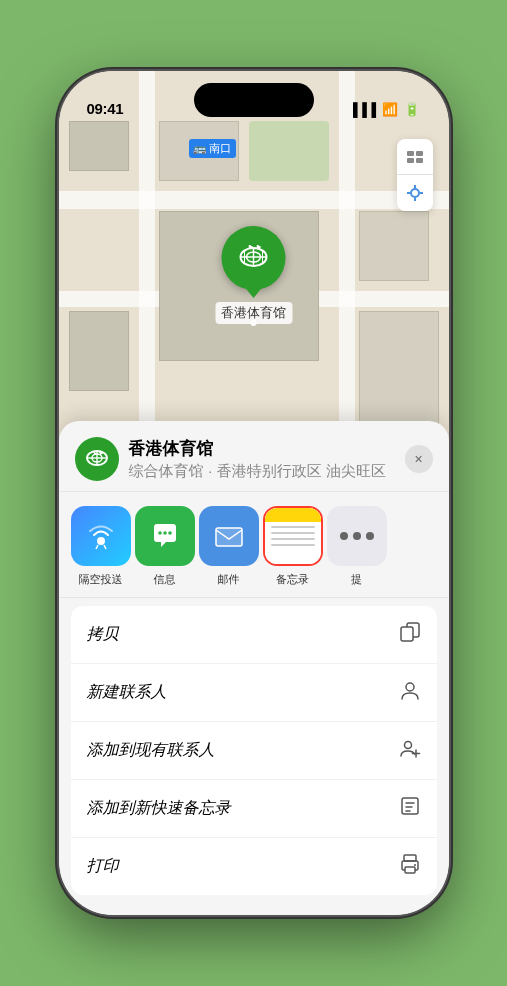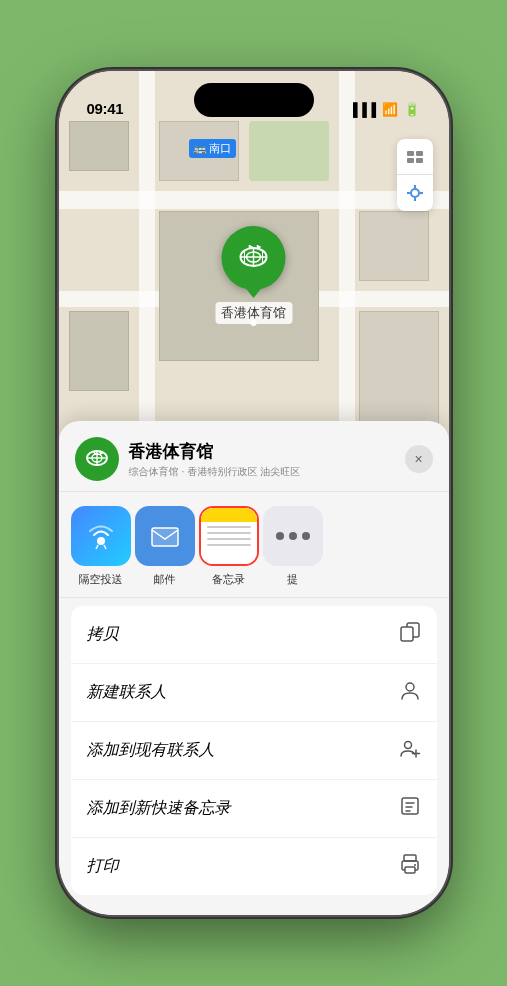--- a/index.html
+++ b/index.html
@@ -225,21 +225,21 @@
       margin-right: 10px;
       font-size: 22px;
     }
     .venue-info { flex: 1; }
     .venue-name {
       font-size: 17px;
       font-weight: 600;
       color: #000;
     }
     .venue-subtitle {
-      font-size: 10px;
+      font-size: 15px;
       color: #888;
       margin-top: 2px;
     }
     .close-btn {
       width: 28px;
       height: 28px;
       background: #e0e0e0;
       border-radius: 50%;
       display: flex;
       align-items: center;
@@ -469,20 +469,31 @@
               <circle cx="17" cy="22" r="4" fill="#fff"></circle>
               <path d="M10 16 Q17 9 24 16" stroke="#fff" stroke-width="2" fill="none" stroke-linecap="round"></path>
               <path d="M6 12 Q17 3 28 12" stroke="rgba(255,255,255,0.6)" stroke-width="2" fill="none" stroke-linecap="round"></path>
               <line x1="14" y1="26" x2="12" y2="30" stroke="#fff" stroke-width="1.5"></line>
               <line x1="20" y1="26" x2="22" y2="30" stroke="#fff" stroke-width="1.5"></line>
             </svg>
           </div>
           <span class="share-label">隔空投送</span>
         </div>
 
+        <div class="share-item">
+          <div class="share-icon messages">
+            <svg width="34" height="34" viewBox="0 0 34 34" fill="none">
+              <path d="M6 8 Q6 5 9 5 H25 Q28 5 28 8 V20 Q28 23 25 23 H18 L13 28 L13 23 H9 Q6 23 6 20 Z" fill="#fff"></path>
+              <circle cx="12" cy="14" r="1.8" fill="#2fb34b"></circle>
+              <circle cx="17" cy="14" r="1.8" fill="#2fb34b"></circle>
+              <circle cx="22" cy="14" r="1.8" fill="#2fb34b"></circle>
+            </svg>
+          </div>
+          <span class="share-label">信息</span>
+        </div>
 
         <div class="share-item">
           <div class="share-icon mail">
             <svg width="34" height="34" viewBox="0 0 34 34" fill="none">
               <rect x="4" y="9" width="26" height="18" rx="2" fill="white" fill-opacity="0.2" stroke="#fff" stroke-width="1.5"></rect>
               <path d="M4 11 L17 20 L30 11" stroke="#fff" stroke-width="1.5" fill="none"></path>
             </svg>
           </div>
           <span class="share-label">邮件</span>
         </div>

